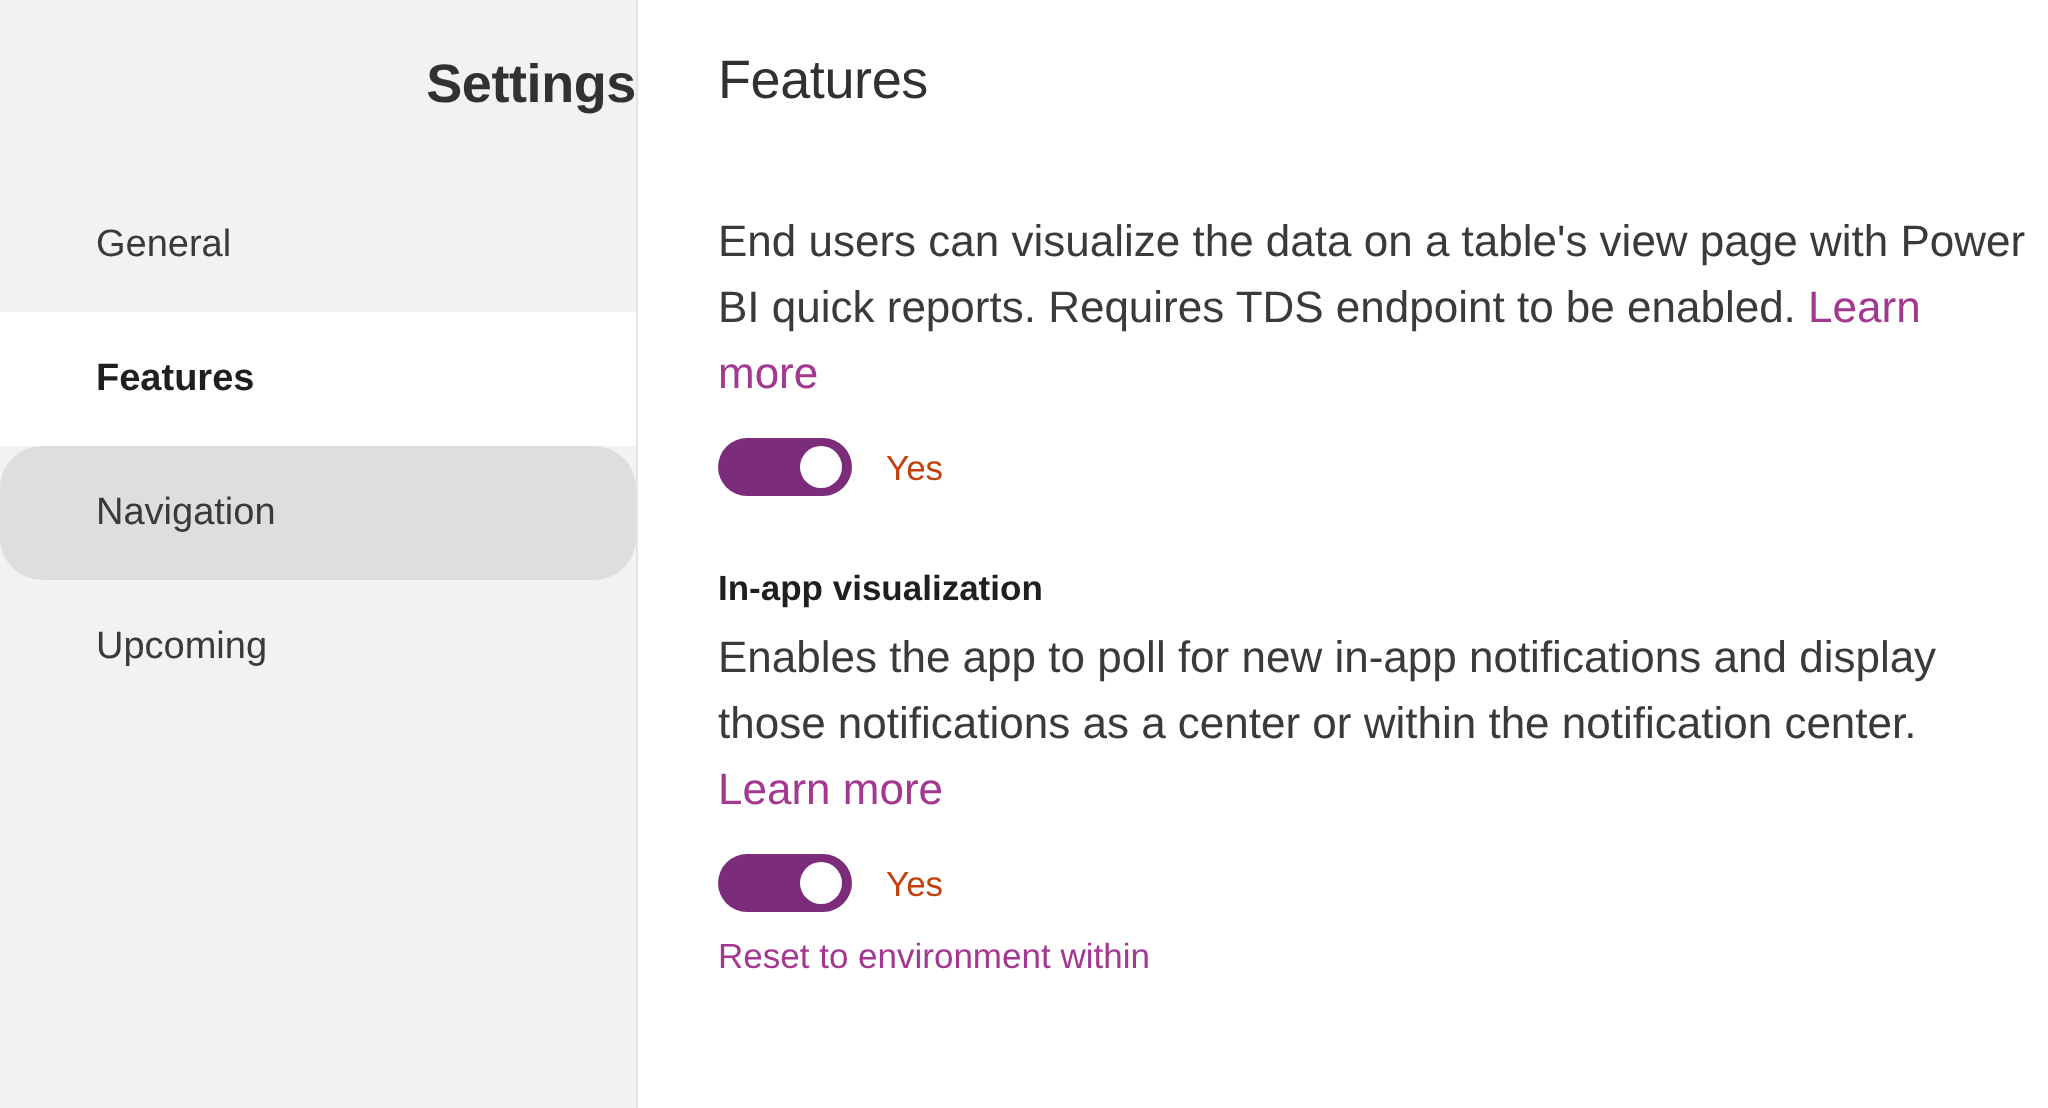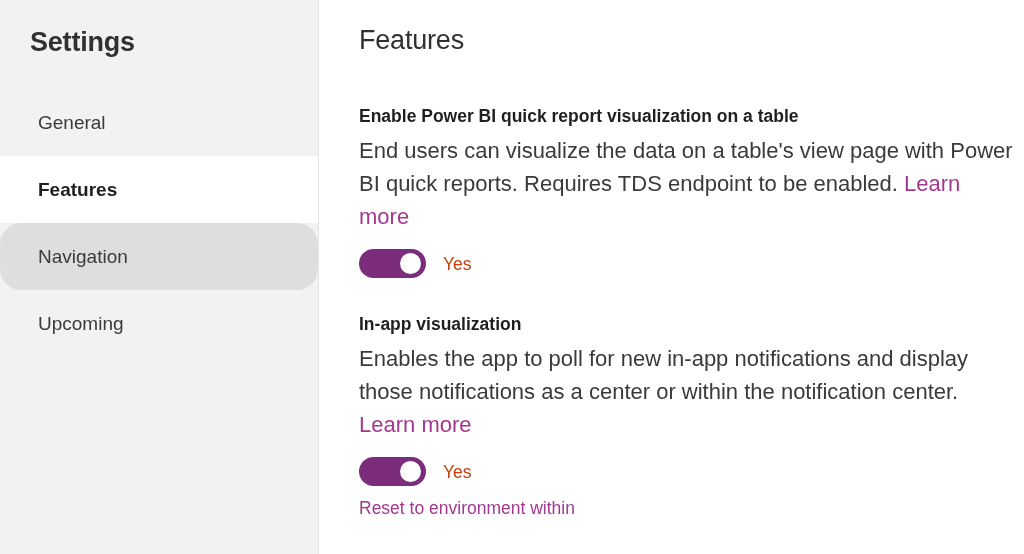--- a/index.html
+++ b/index.html
@@ -26,41 +26,42 @@
   }
 
   
   .sidebar {
     width: 319px;
     min-width: 319px;
     height: 554px;
     background: #f3f2f1;
     border-right: 1px solid #e6e4e2;
     position: relative;
+    text-align: right;
   }
 
   .sidebar-title {
     font-size: 27px;
     font-weight: 600;
     color: #323130;
     letter-spacing: -0.2px;
     padding: 24px 0 0 30px;
     line-height: 36px;
   }
 
   .nav-list {
     margin-top: 29px;
     list-style: none;
   }
 
   .nav-item {
     height: 67px;
     display: flex;
     align-items: center;
-    padding-left: 38px;
+    padding-left: 48px;
     font-size: 19px;
     line-height: 24px;
     color: #3b3a39;
     cursor: pointer;
     user-select: none;
   }
 
   .nav-item.is-selected {
     background: #ffffff;
     font-weight: 700;
@@ -183,21 +184,20 @@
         <span>Upcoming</span>
       </li>
     </ul>
   </aside>
 
   <main class="content">
 
     <h1 class="content-title">Features</h1>
 
     <section class="feature">
-      <div class="feature-name">Enable Power BI quick report visualization on a table</div>
       <div class="feature-desc">
         <span>End users can visualize the data on a table's view page with Power BI quick reports. Requires TDS endpoint to be enabled.</span>
         <a class="link">Learn more</a>
       </div>
       <div class="toggle-row">
         <button class="toggle">
           <span class="knob"></span>
         </button>
         <span class="toggle-label">Yes</span>
       </div>

